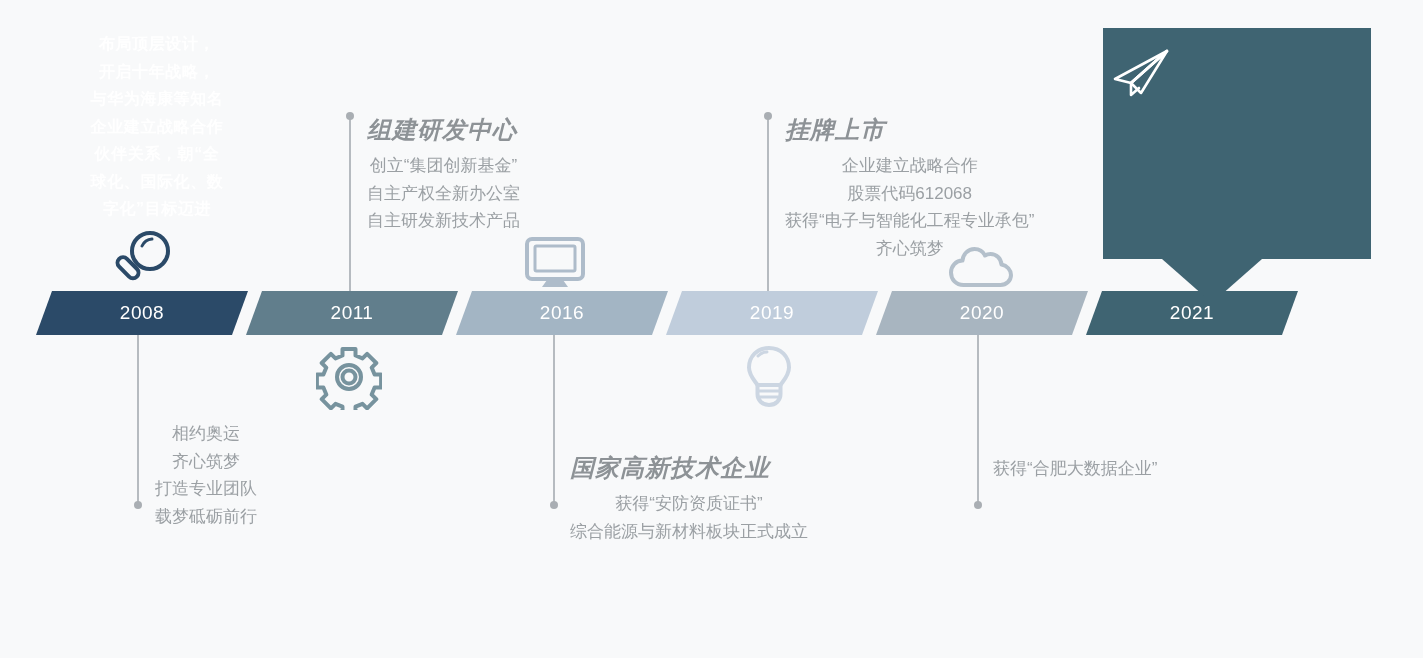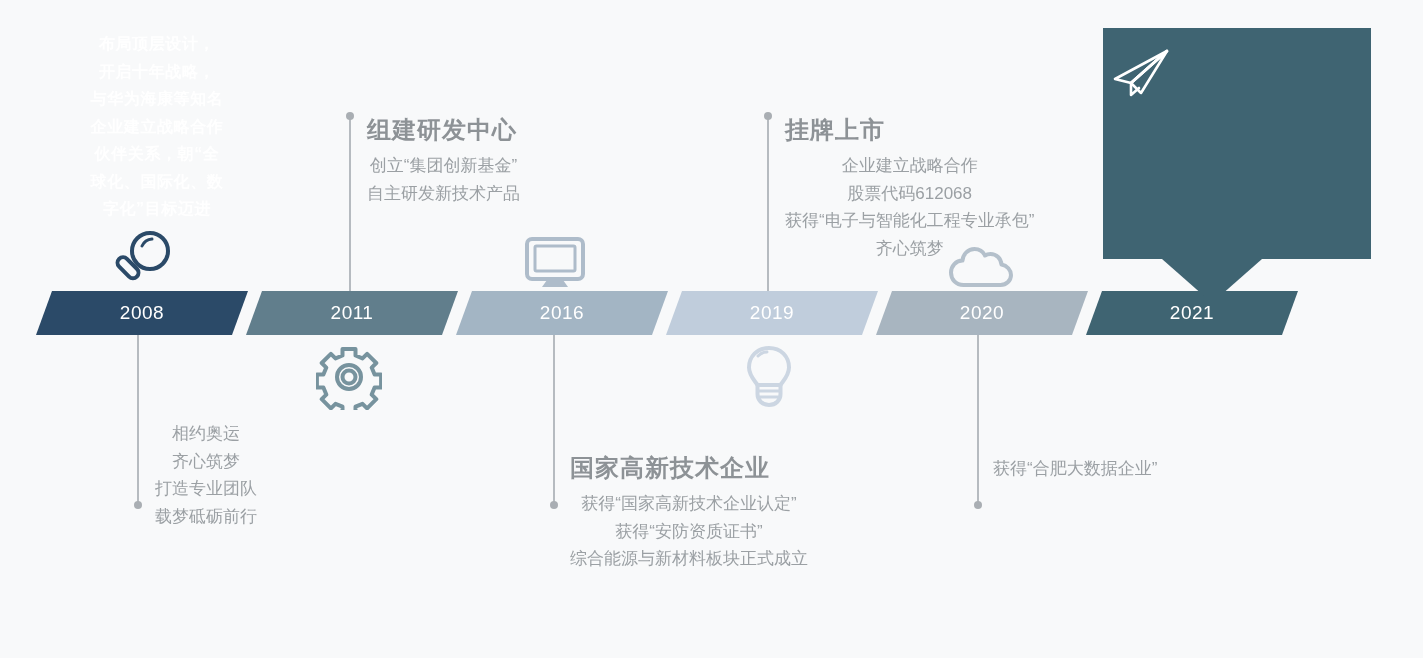--- a/index.html
+++ b/index.html
@@ -70,20 +70,21 @@
     position: absolute;
   }
   .block .head {
     font-size: 24px;
     font-weight: bold;
     color: #8d9296;
     letter-spacing: 1px;
     margin: 0 0 9px 0;
     white-space: nowrap;
     line-height: 1.1;
+    font-style: italic;
   }
   .block .lines {
     font-size: 17px;
     color: #9ba0a4;
     line-height: 1.62;
     white-space: nowrap;
     text-align: center;
   }
   .block .lines div { white-space: nowrap; }
 
@@ -245,20 +246,21 @@
     <div>企业建立战略合作</div>
     <div>伙伴关系，朝“全</div>
     <div>球化、国际化、数</div>
     <div>字化”目标迈进</div>
   </div>
 
   <div class="block" style="left:367px; top:117px;">
     <div class="head">组建研发中心</div>
     <div class="lines">
       <div>创立“集团创新基金”</div>
+      <div>自主产权全新办公室</div>
       <div>自主研发新技术产品</div>
     </div>
   </div>
 
   <div class="block" style="left:785px; top:117px;">
     <div class="head">挂牌上市</div>
     <div class="lines">
       <div>企业建立战略合作</div>
       <div>股票代码612068</div>
       <div>获得“电子与智能化工程专业承包”</div>
@@ -271,21 +273,20 @@
       <div>相约奥运</div>
       <div>齐心筑梦</div>
       <div>打造专业团队</div>
       <div>载梦砥砺前行</div>
     </div>
   </div>
 
   <div class="block" style="left:570px; top:455px;">
     <div class="head">国家高新技术企业</div>
     <div class="lines">
-      <div>获得“国家高新技术企业认定”</div>
       <div>获得“安防资质证书”</div>
       <div>综合能源与新材料板块正式成立</div>
     </div>
   </div>
 
   <div class="block" style="left:993px; top:455px;">
     <div class="lines">
       <div>获得“合肥大数据企业”</div>
     </div>
   </div>

